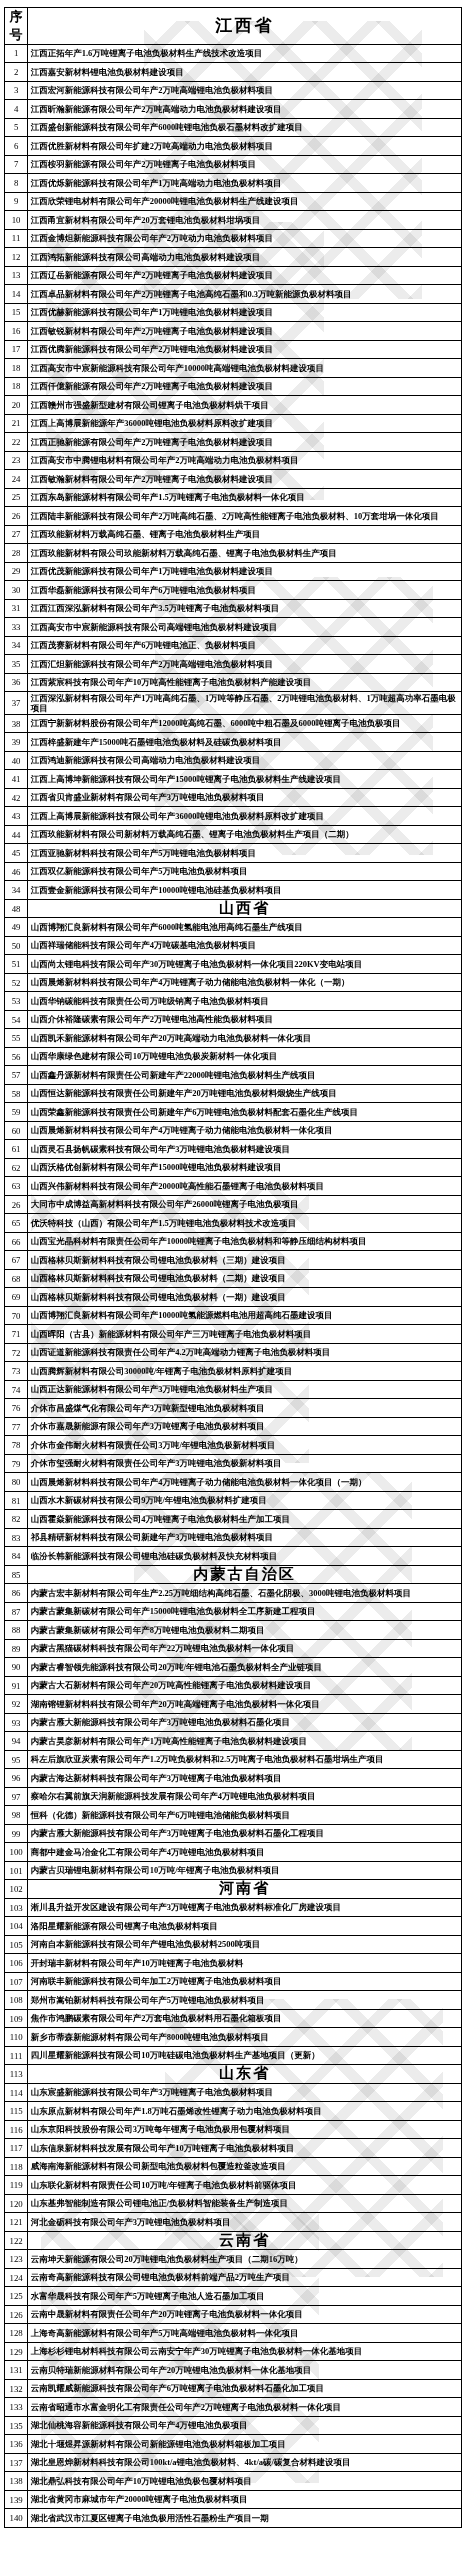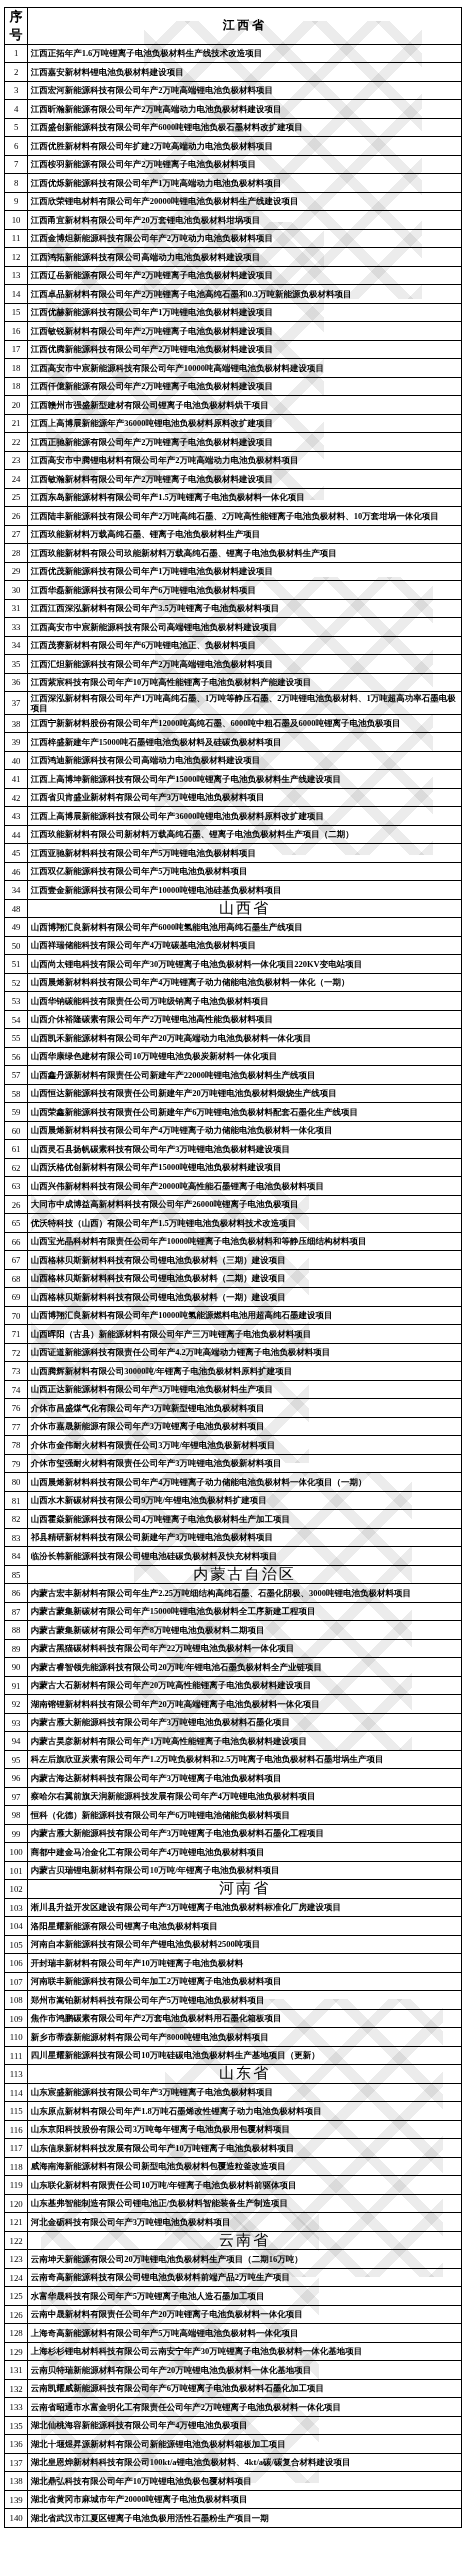--- a/index.html
+++ b/index.html
@@ -14,28 +14,28 @@
       repeating-linear-gradient(45deg, rgba(0,0,0,0.075) 0 10.3px, transparent 10.3px 45px),
       repeating-linear-gradient(-45deg, rgba(0,0,0,0.075) 0 10.3px, transparent 10.3px 45px);
   }
   table.list{
     position:absolute;left:4.1px;top:6.7px;width:458px;z-index:1;
     border-collapse:collapse;table-layout:fixed;background:transparent;
   }
   th,td{border:1px solid #000;overflow:hidden;}
   col.c-num{width:23px;}
   th.idx-th{height:19px;font-size:13px;font-weight:bold;text-align:center;padding:0;}
-  th.prov-th{font-size:12px;font-weight:bold;text-align:center;letter-spacing:2.6px;padding:0;}
+  th.prov-th{font-size:17px;font-weight:bold;text-align:center;letter-spacing:2.6px;padding:0;}
   td.num{height:17.5px;text-align:center;font-size:8.8px;font-weight:400;padding:0;}
   td.txt{
     font-size:8.5px;font-weight:600;text-align:left;
     padding:0.5px 1.5px 0.5px 2.6px;line-height:1.22;word-break:break-all;vertical-align:middle;
   }
   tr.section td.txt{
-    text-align:center;font-size:15px;font-weight:normal;letter-spacing:2.1px;
+    text-align:center;font-size:15px;font-weight:bold;letter-spacing:2.1px;
     padding:0;line-height:17.5px;
   }
 </style>
 </head>
 <body>
 
 <div class="wm" style="left:144px;top:20.6px;"></div>
 <div class="wm" style="left:46px;top:222px;"></div>
 <div class="wm" style="left:155px;top:577px;"></div>
 <div class="wm" style="left:31px;top:1185px;"></div>

